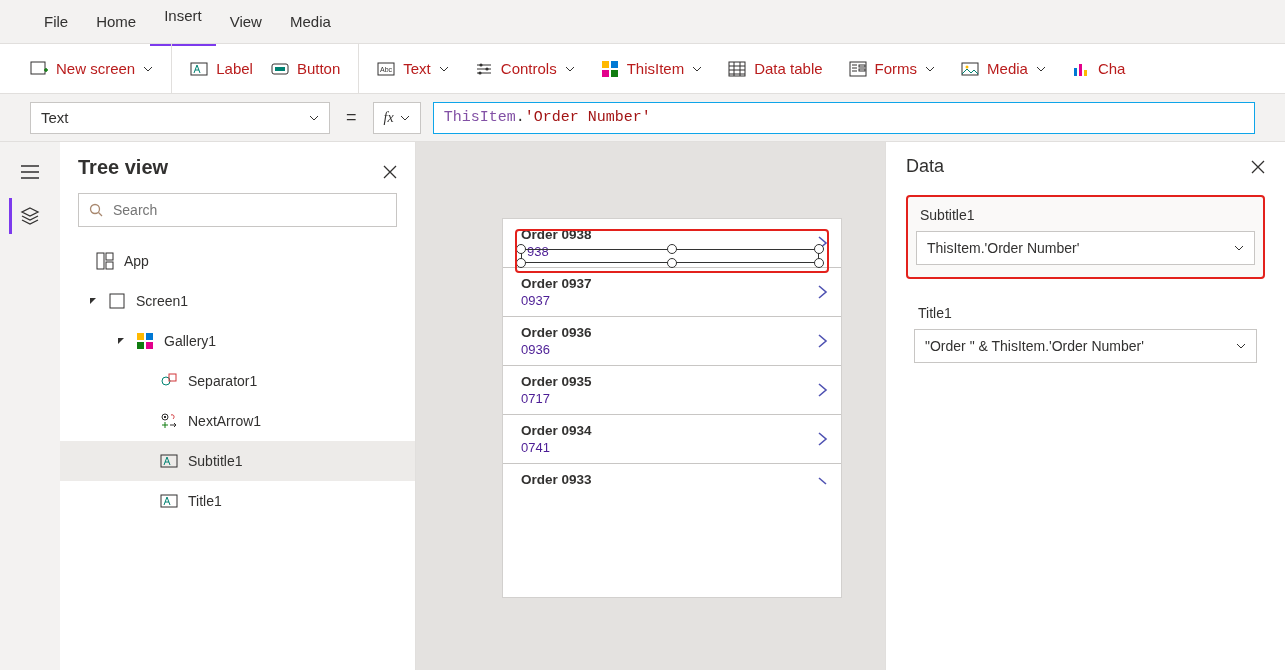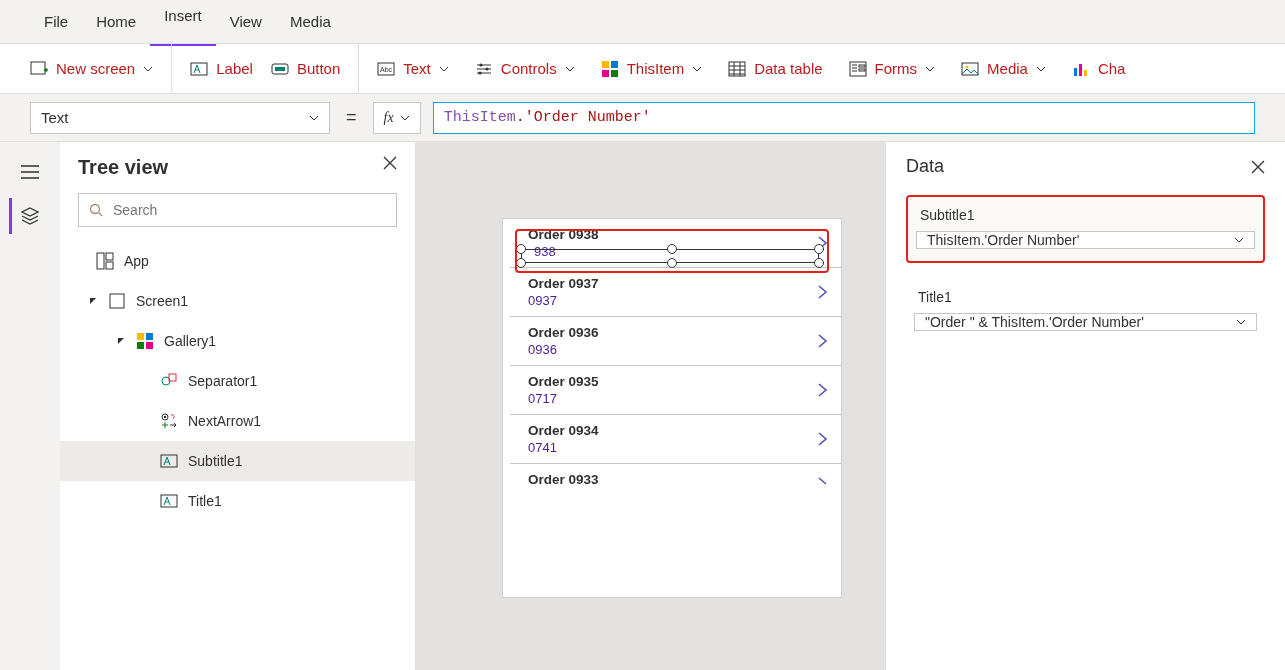--- a/index.html
+++ b/index.html
@@ -138,21 +138,21 @@
   
   .treeview {
     width: 356px;
     background: #fff;
     border-right: 1px solid #e1dfdd;
     display: flex;
     flex-direction: column;
   }
   .tv-header {
     display: flex;
-    align-items: flex-start;
+    align-items: flex-end;
     justify-content: space-between;
     padding: 14px 18px 10px 18px;
     gap: 32px;
   }
   .tv-title { font-size: 20px; font-weight: 600; }
   .search-box {
     margin: 4px 18px 12px 18px;
     height: 34px;
     border: 1px solid #c8c6c4;
     display: flex;
@@ -194,21 +194,20 @@
     width: 340px;
     height: 380px;
     background: #fff;
     border: 1px solid #d2d0ce;
     overflow: hidden;
   }
   .gallery-item {
     position: relative;
     padding: 8px 12px 8px 18px;
     border-bottom: 1px solid #c8c6c4;
-    margin-left: 7px;
   }
   .gi-title { font-weight: 600; font-size: 13.5px; }
   .gi-sub { font-size: 13px; color: #4c1d95; margin-top: 2px; }
   .gi-arrow {
     position: absolute; right: 12px; top: 50%; transform: translateY(-50%);
     color: #4f52b2; width: 14px; height: 14px;
   }
   .selected-item-outline {
     position: absolute;
     left: 12px;
@@ -245,21 +244,21 @@
   }
   .dp-header {
     display: flex; justify-content: space-between; align-items: center;
     margin-bottom: 18px;
   }
   .dp-title { font-size: 18px; }
   .field-block { margin-bottom: 16px; padding: 10px 8px 12px 8px; }
   .field-block.highlight { border: 2.5px solid #e3211c; border-radius: 4px; background: #faf9f8; }
   .field-label { font-size: 14px; color: #323130; margin-bottom: 8px; padding-left: 4px; }
   .field-select {
-    height: 18px;
+    height: 34px;
     border: 1px solid #c8c6c4;
     background: #fff;
     display: flex;
     align-items: center;
     justify-content: space-between;
     padding: 0 10px;
     font-size: 14px;
   }
 </style>
 </head>

